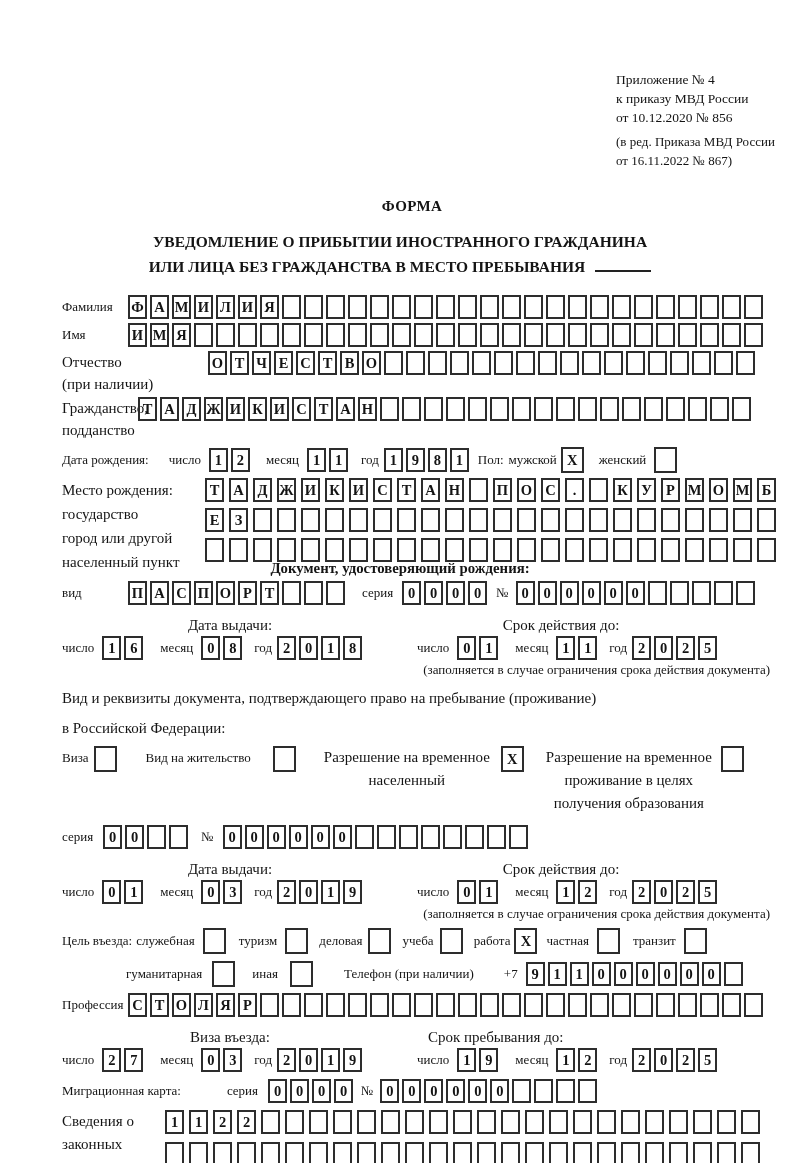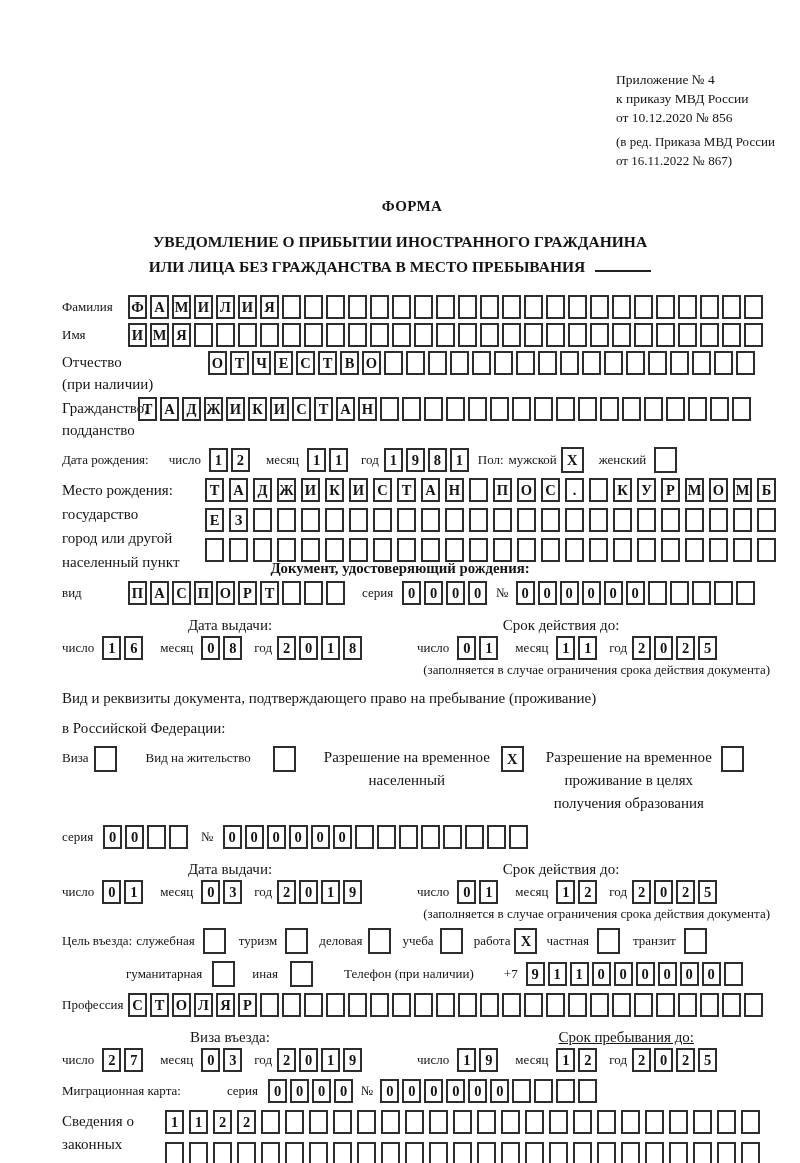--- a/index.html
+++ b/index.html
@@ -217,21 +217,21 @@
     <span class="boxes"><span class="cbox">9</span><span class="cbox">1</span><span class="cbox">1</span><span class="cbox">0</span><span class="cbox">0</span><span class="cbox">0</span><span class="cbox">0</span><span class="cbox">0</span><span class="cbox">0</span><span class="cbox"></span></span>
   </div>
 
   <div class="row" style="margin-top:6px;">
     <span class="lbl" style="width:66px;">Профессия</span>
     <span class="boxes"><span class="cbox">С</span><span class="cbox">Т</span><span class="cbox">О</span><span class="cbox">Л</span><span class="cbox">Я</span><span class="cbox">Р</span><span class="cbox"></span><span class="cbox"></span><span class="cbox"></span><span class="cbox"></span><span class="cbox"></span><span class="cbox"></span><span class="cbox"></span><span class="cbox"></span><span class="cbox"></span><span class="cbox"></span><span class="cbox"></span><span class="cbox"></span><span class="cbox"></span><span class="cbox"></span><span class="cbox"></span><span class="cbox"></span><span class="cbox"></span><span class="cbox"></span><span class="cbox"></span><span class="cbox"></span><span class="cbox"></span><span class="cbox"></span><span class="cbox"></span></span>
   </div>
 
   <div class="dl-row">
     <span style="width:336px;text-align:center;">Виза въезда:</span>
-    <span style="width:266px;text-align:right;margin-left:30px;text-decoration:underline;">Срок пребывания до:</span>
+    <span style="width:266px;text-align:left;margin-left:30px;">Срок пребывания до:</span>
   </div>
   <div class="row mid" style="margin-top:2px;">
     <span class="lbl dw">число</span>
     <span class="boxes"><span class="cbox">2</span><span class="cbox">7</span></span>
     <span class="lbl dw" style="margin-left:14px;">месяц</span>
     <span class="boxes"><span class="cbox">0</span><span class="cbox">3</span></span>
     <span class="lbl" style="margin-left:9px;margin-right:5px;">год</span>
     <span class="boxes"><span class="cbox">2</span><span class="cbox">0</span><span class="cbox">1</span><span class="cbox">9</span></span>
     <span class="dgroup" style="margin-left:52px;">
       <span class="lbl dw">число</span>

